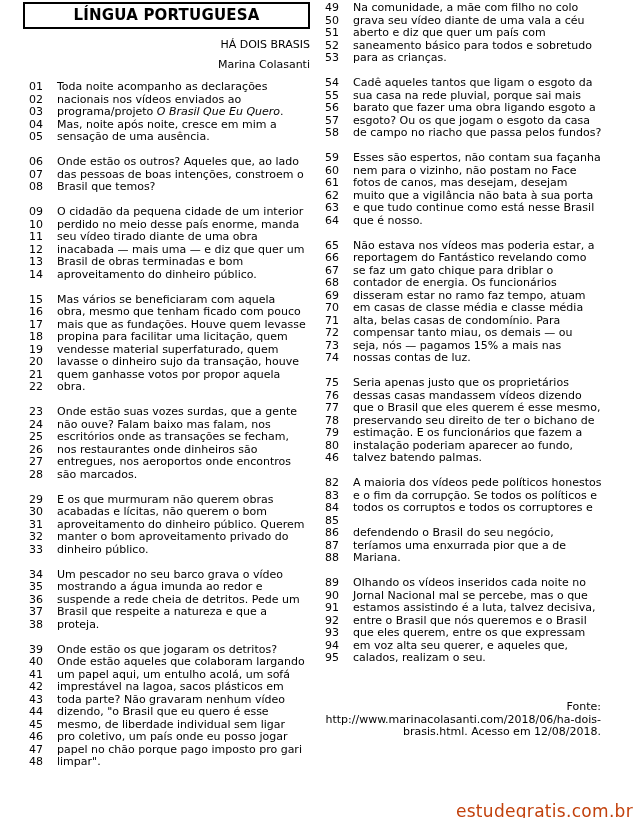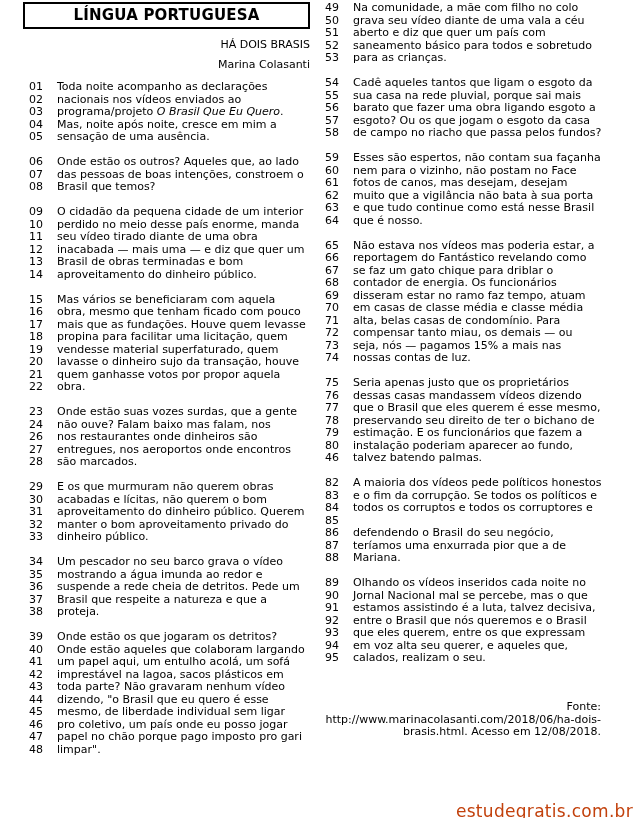--- a/index.html
+++ b/index.html
@@ -180,20 +180,24 @@
       <div class="paragraph">
         <div class="line">
           <span class="lineno">23</span>
           <span class="linetext">Onde estão suas vozes surdas, que a gente</span>
         </div>
         <div class="line">
           <span class="lineno">24</span>
           <span class="linetext">não ouve? Falam baixo mas falam, nos</span>
         </div>
         <div class="line">
+          <span class="lineno">25</span>
+          <span class="linetext">escritórios onde as transações se fecham,</span>
+        </div>
+        <div class="line">
           <span class="lineno">26</span>
           <span class="linetext">nos restaurantes onde dinheiros são</span>
         </div>
         <div class="line">
           <span class="lineno">27</span>
           <span class="linetext">entregues, nos aeroportos onde encontros</span>
         </div>
         <div class="line">
           <span class="lineno">28</span>
           <span class="linetext">são marcados.</span>

